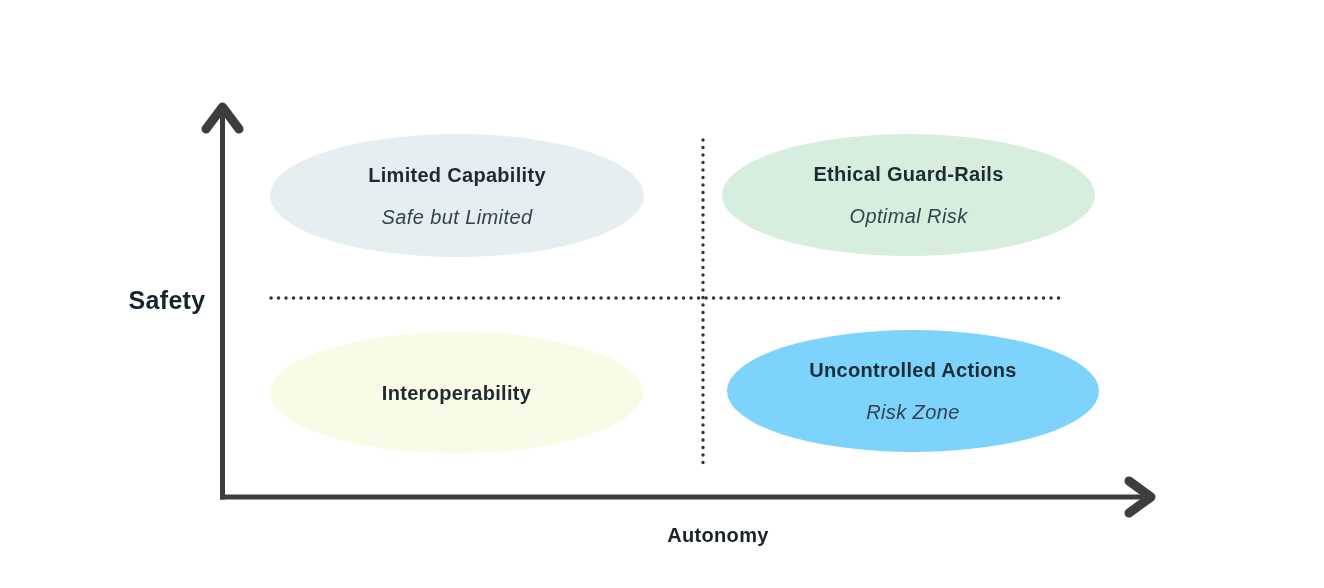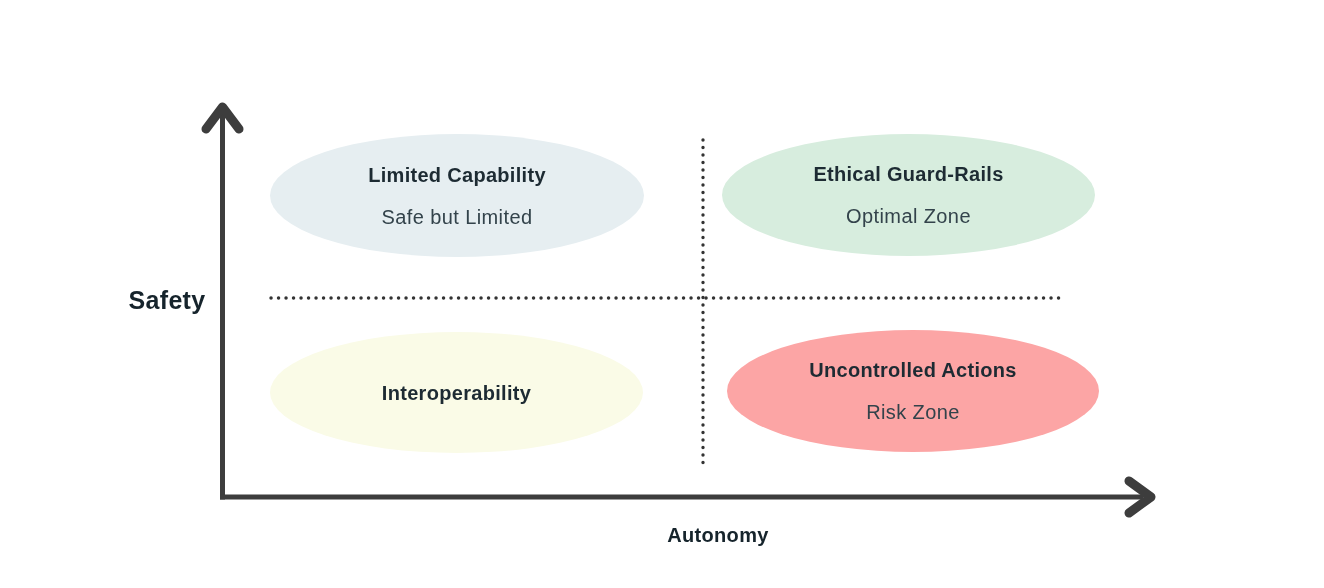--- a/index.html
+++ b/index.html
@@ -30,20 +30,21 @@
     line-height: 26px;
     color: #1d2b33;
     letter-spacing: 0.3px;
   }
   .q-sub {
     font-weight: 400;
     font-size: 20px;
     line-height: 26px;
     color: #33434b;
     letter-spacing: 0.4px;
+    font-style: italic;
   }
 
   .axis-label {
     position: absolute;
     font-weight: bold;
     color: #16242c;
     transform: translate(-50%, -50%);
     white-space: nowrap;
   }
   .axis-label.y { left: 121px; top: 300px; font-size: 25px; letter-spacing: 0.3px; margin-left: 46px; }
@@ -72,28 +73,28 @@
     <line x1="703" y1="140" x2="703" y2="463" stroke-width="3.4" stroke-linecap="round" stroke-dasharray="0.1 7.4" stroke="#333333"></line>
   </svg>
 
   <div class="quadrant" id="quad-tl" style="background-color: rgb(230, 238, 241);">
     <div class="q-title">Limited Capability</div>
     <div class="q-sub">Safe but Limited</div>
   </div>
 
   <div class="quadrant" id="quad-tr" style="background-color: rgb(215, 237, 222); gap: 16px;">
     <div class="q-title">Ethical Guard-Rails</div>
-    <div class="q-sub">Optimal Zone</div>
+    <div class="q-sub">Optimal Risk</div>
   </div>
 
   <div class="quadrant" id="quad-bl" style="background-color: rgb(250, 251, 231); gap: 12px;">
     <div class="q-title">Interoperability</div>
   </div>
 
-  <div class="quadrant" id="quad-br" style="background-color: #fca5a5;">
+  <div class="quadrant" id="quad-br" style="background-color: #7dd3fc;">
     <div class="q-title">Uncontrolled Actions</div>
     <div class="q-sub">Risk Zone</div>
   </div>
 
   <div class="axis-label y">Safety</div>
   <div class="axis-label x">Autonomy</div>
 
 </div>
 
 </body></html>

